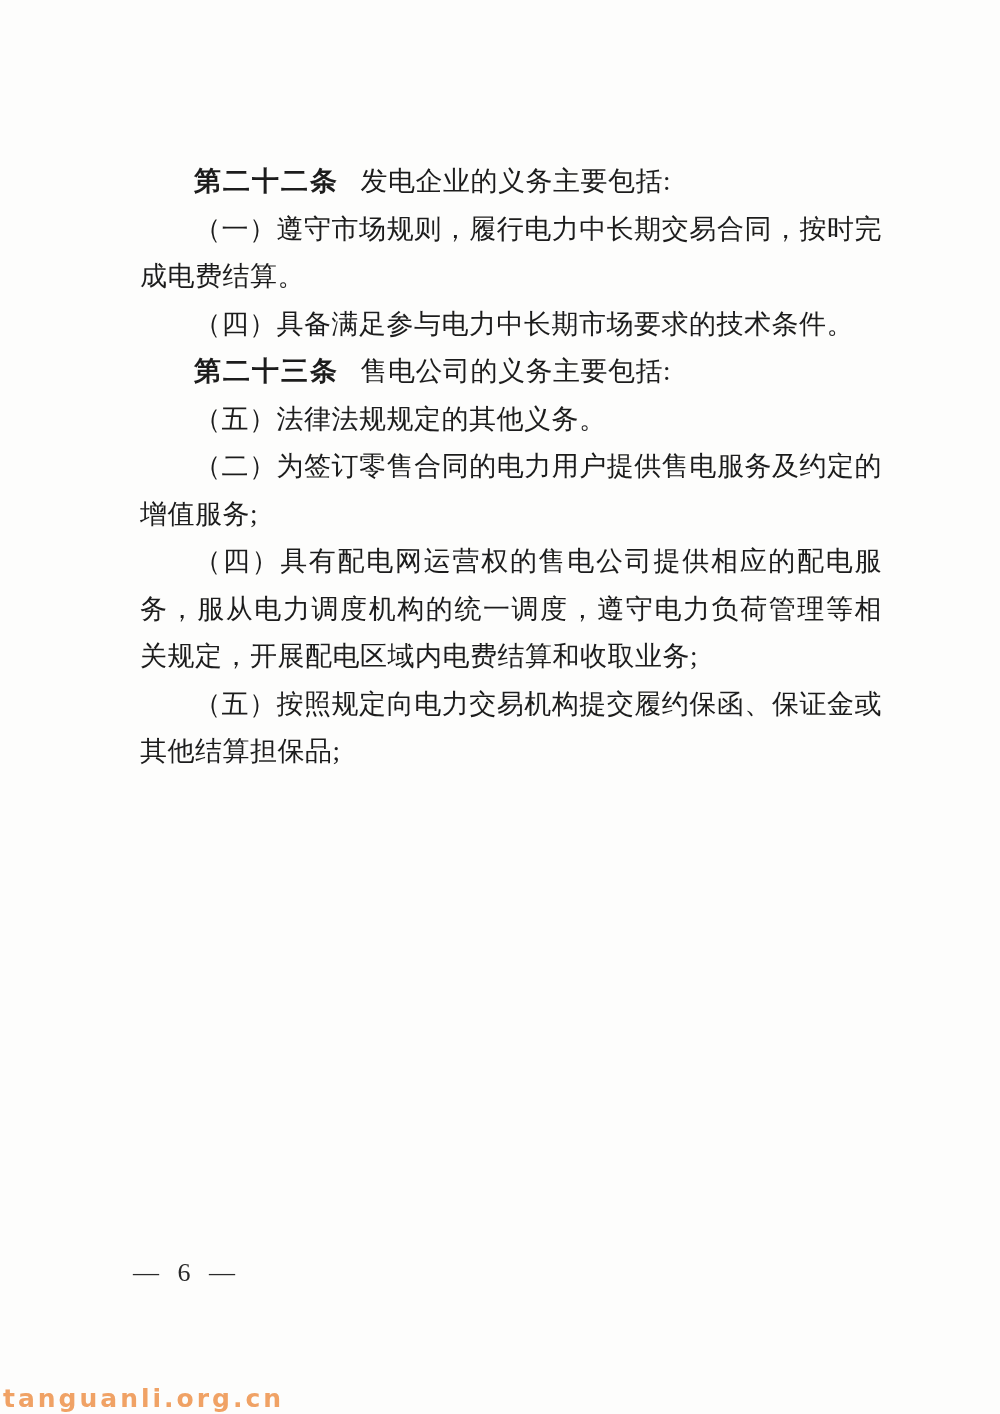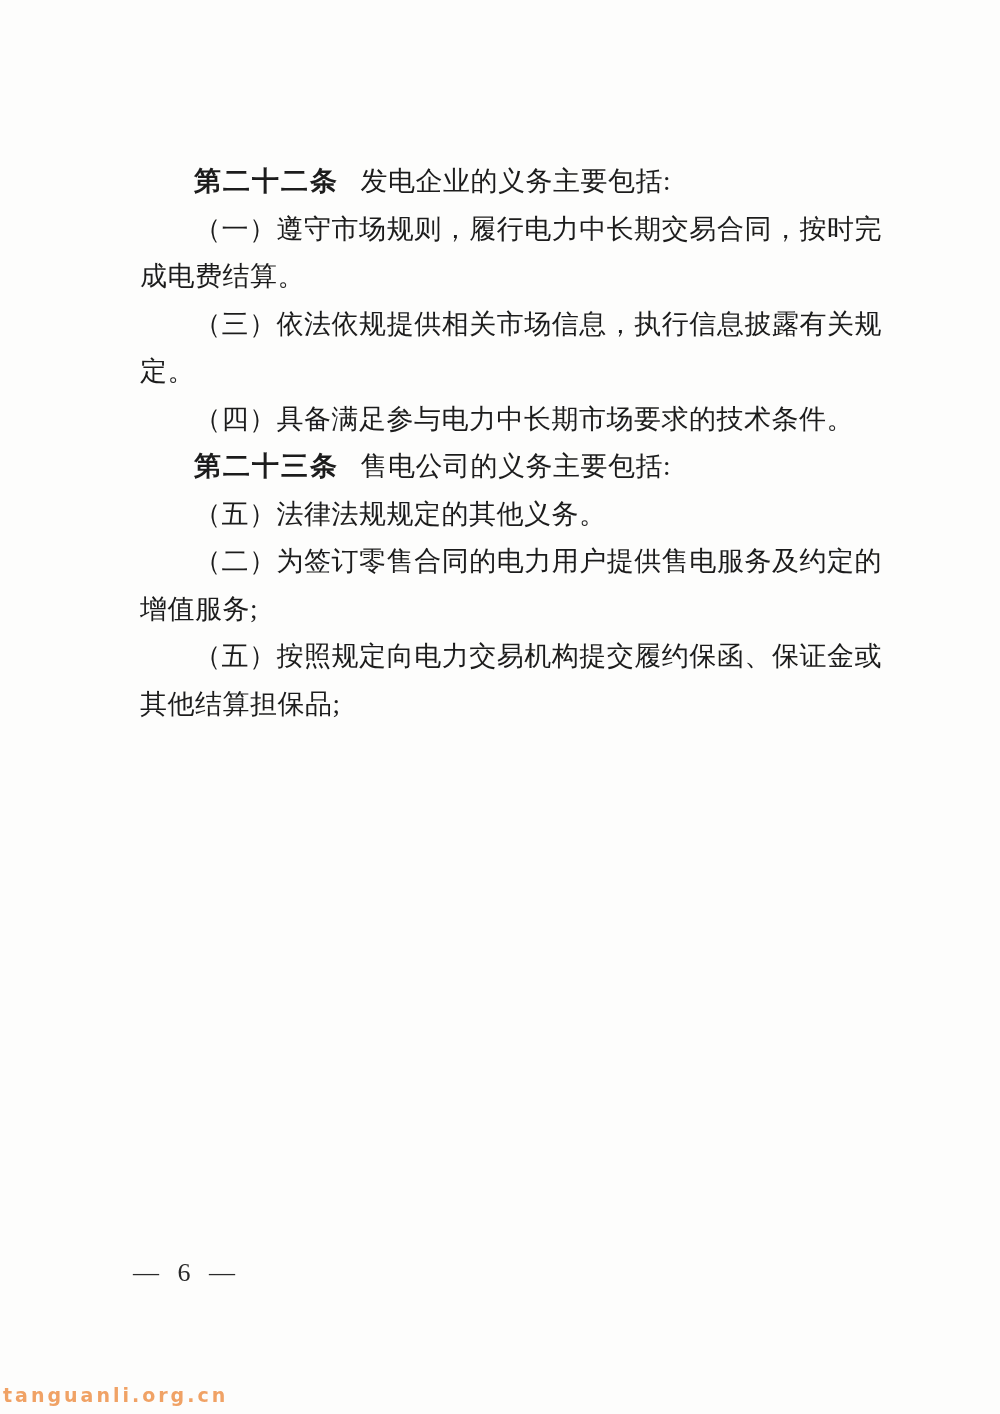--- a/index.html
+++ b/index.html
@@ -43,44 +43,44 @@
     top: 1258px;
     font-size: 26px;
     letter-spacing: 6px;
     color: #2a2a2a;
     font-family: "Liberation Serif", "DejaVu Serif", serif;
   }
   .watermark {
     position: absolute;
     left: 3px;
     top: 1384px;
-    font-size: 19px;
+    font-size: 25px;
     font-weight: 700;
     letter-spacing: 3px;
     color: #f0a265;
     font-family: "DejaVu Sans", "Liberation Sans", sans-serif;
   }
 </style>
 </head>
 <body>
 
 <div class="page">
 
   <div class="body-text">
 
     <p class="para"><span class="term">第二十二条</span><span>发电企业的义务主要包括:</span></p>
 
     <p class="para">（一）遵守市场规则，履行电力中长期交易合同，按时完成电费结算。</p>
-    <p class="para">（三）依法依规提供相关市场信息，执行信息披露有关规定。</p>
     <p class="para">（四）具备满足参与电力中长期市场要求的技术条件。</p>
     <p class="para"><span class="term">第二十三条</span><span>售电公司的义务主要包括:</span></p>
 
     <p class="para">（五）法律法规规定的其他义务。</p>
 
     <p class="para">（二）为签订零售合同的电力用户提供售电服务及约定的增值服务;</p>
+    <p class="para">（四）具有配电网运营权的售电公司提供相应的配电服务，服从电力调度机构的统一调度，遵守电力负荷管理等相关规定，开展配电区域内电费结算和收取业务;</p>
     <p class="para">（五）按照规定向电力交易机构提交履约保函、保证金或其他结算担保品;</p>
 
   </div>
 
   <div class="page-number">— 6 —</div>
 
   <div class="watermark">tanguanli.org.cn</div>
 
 </div>
 

